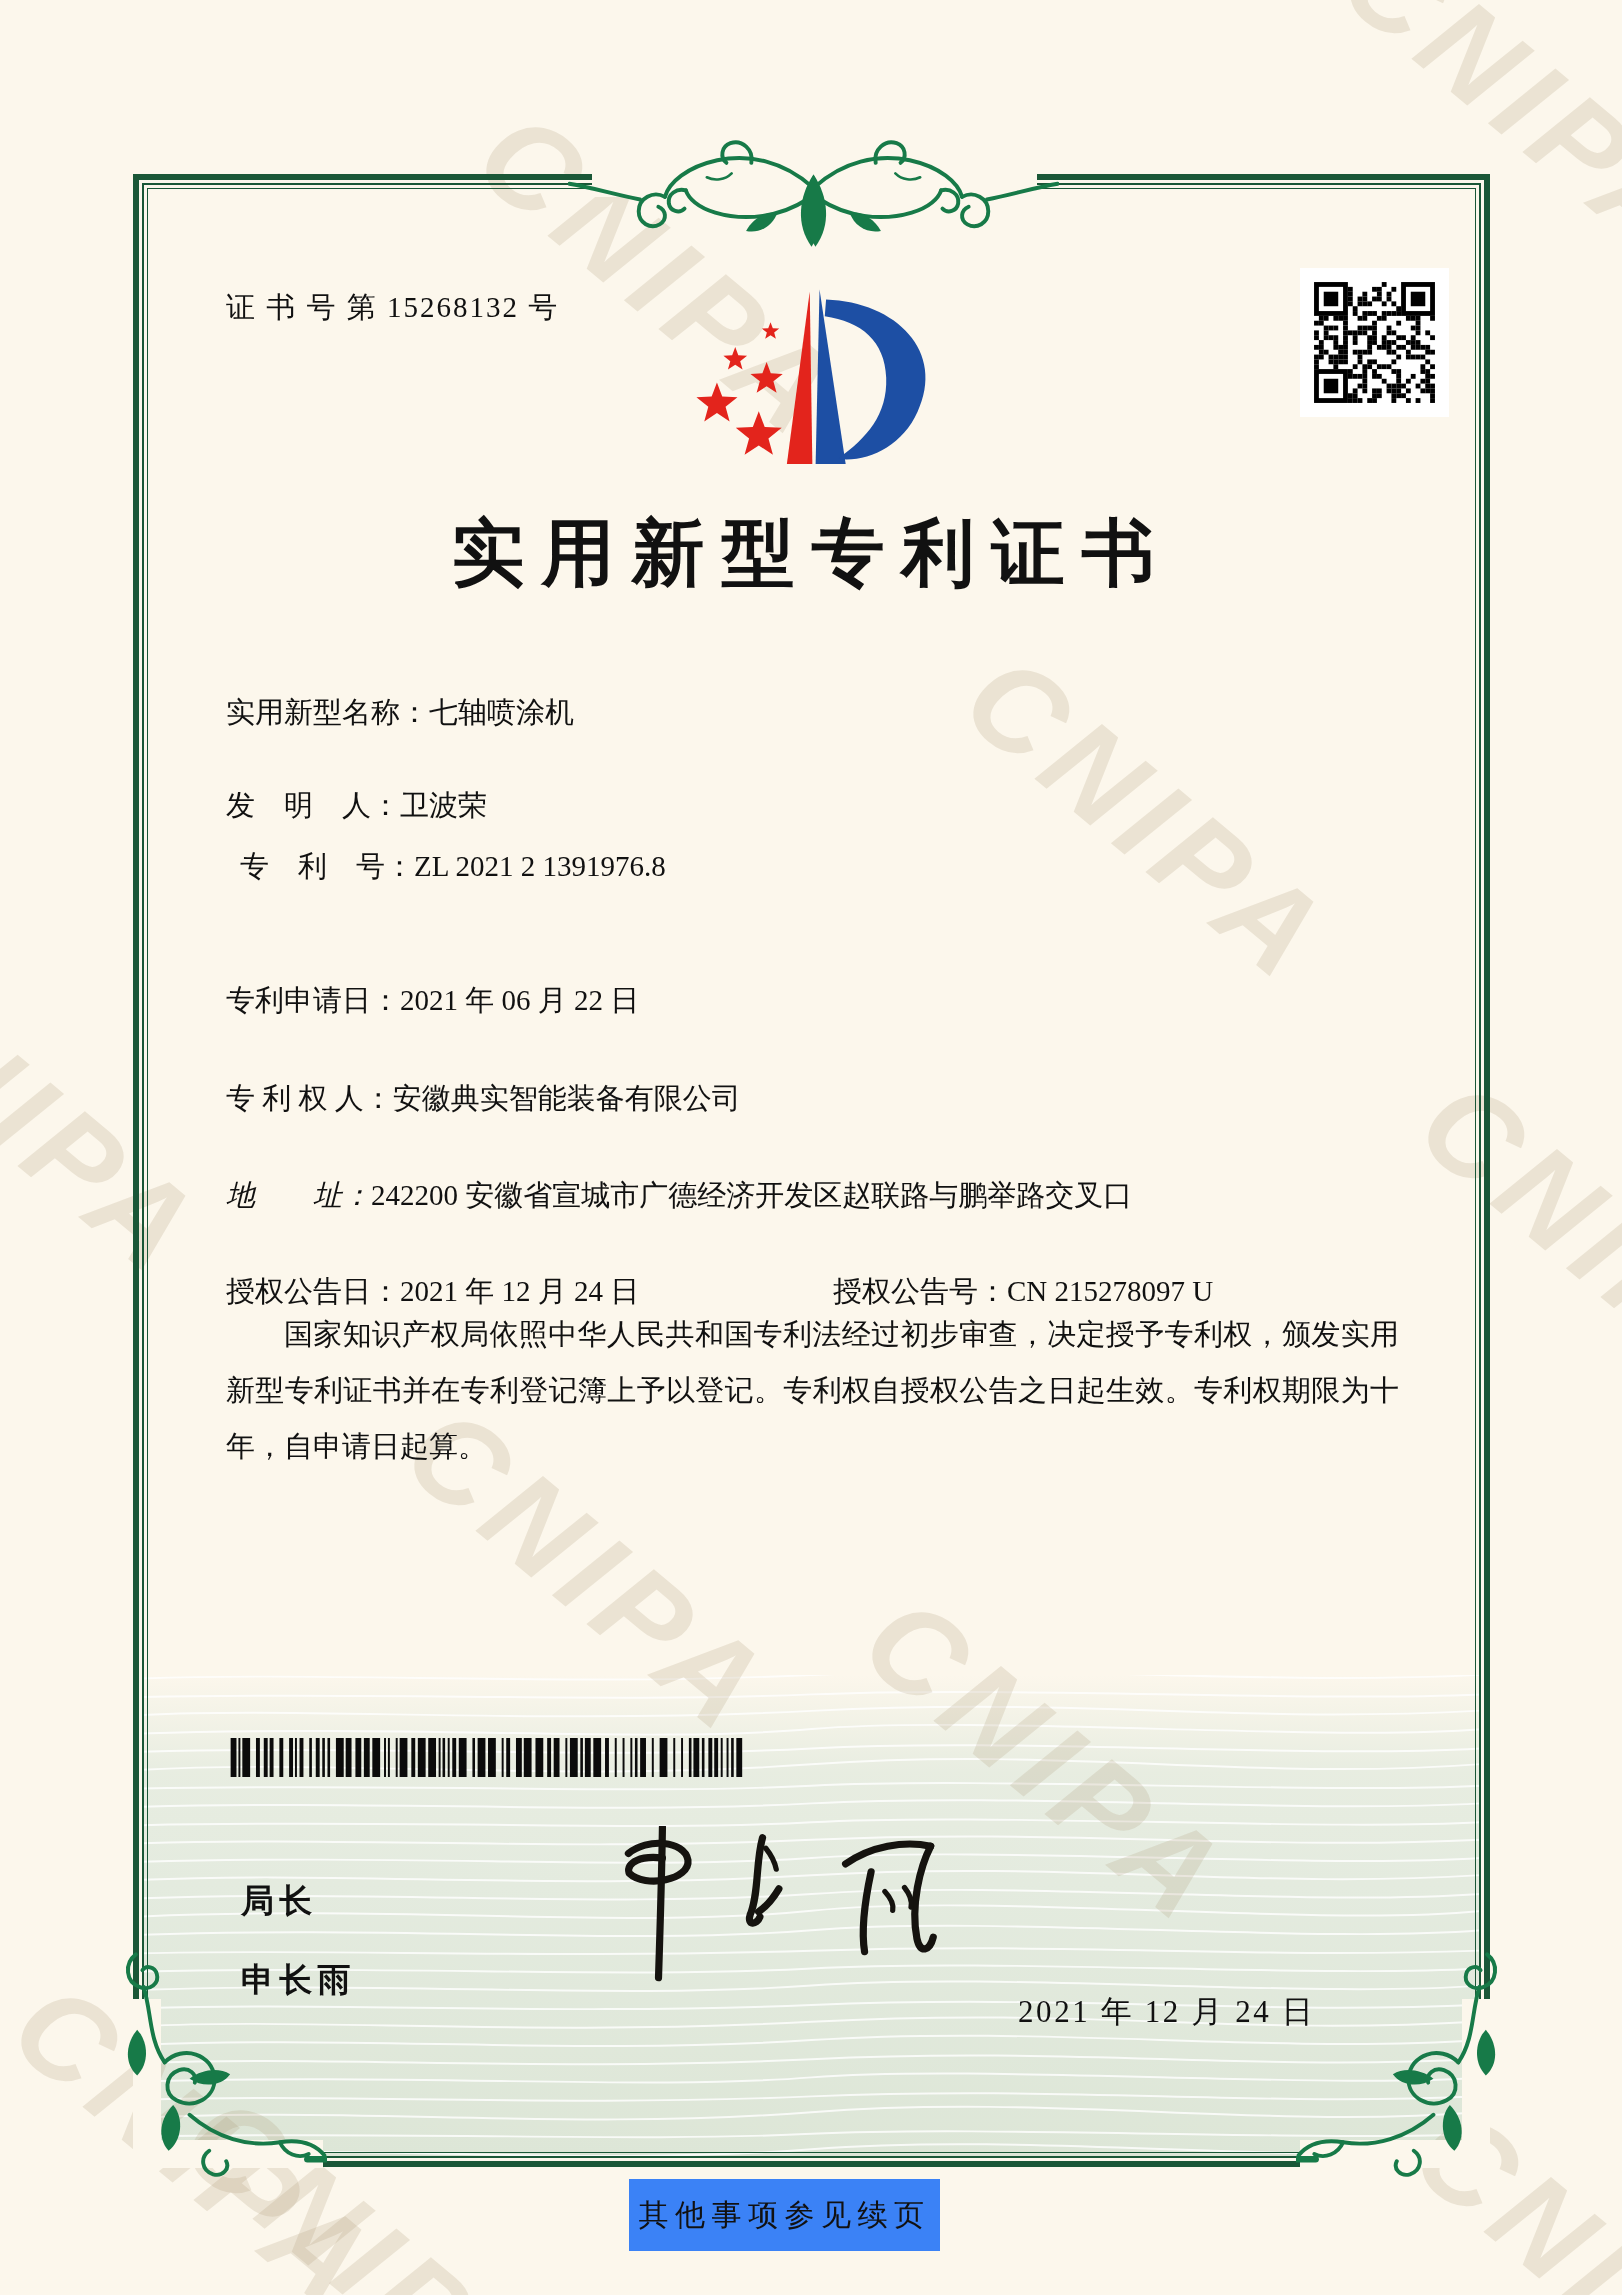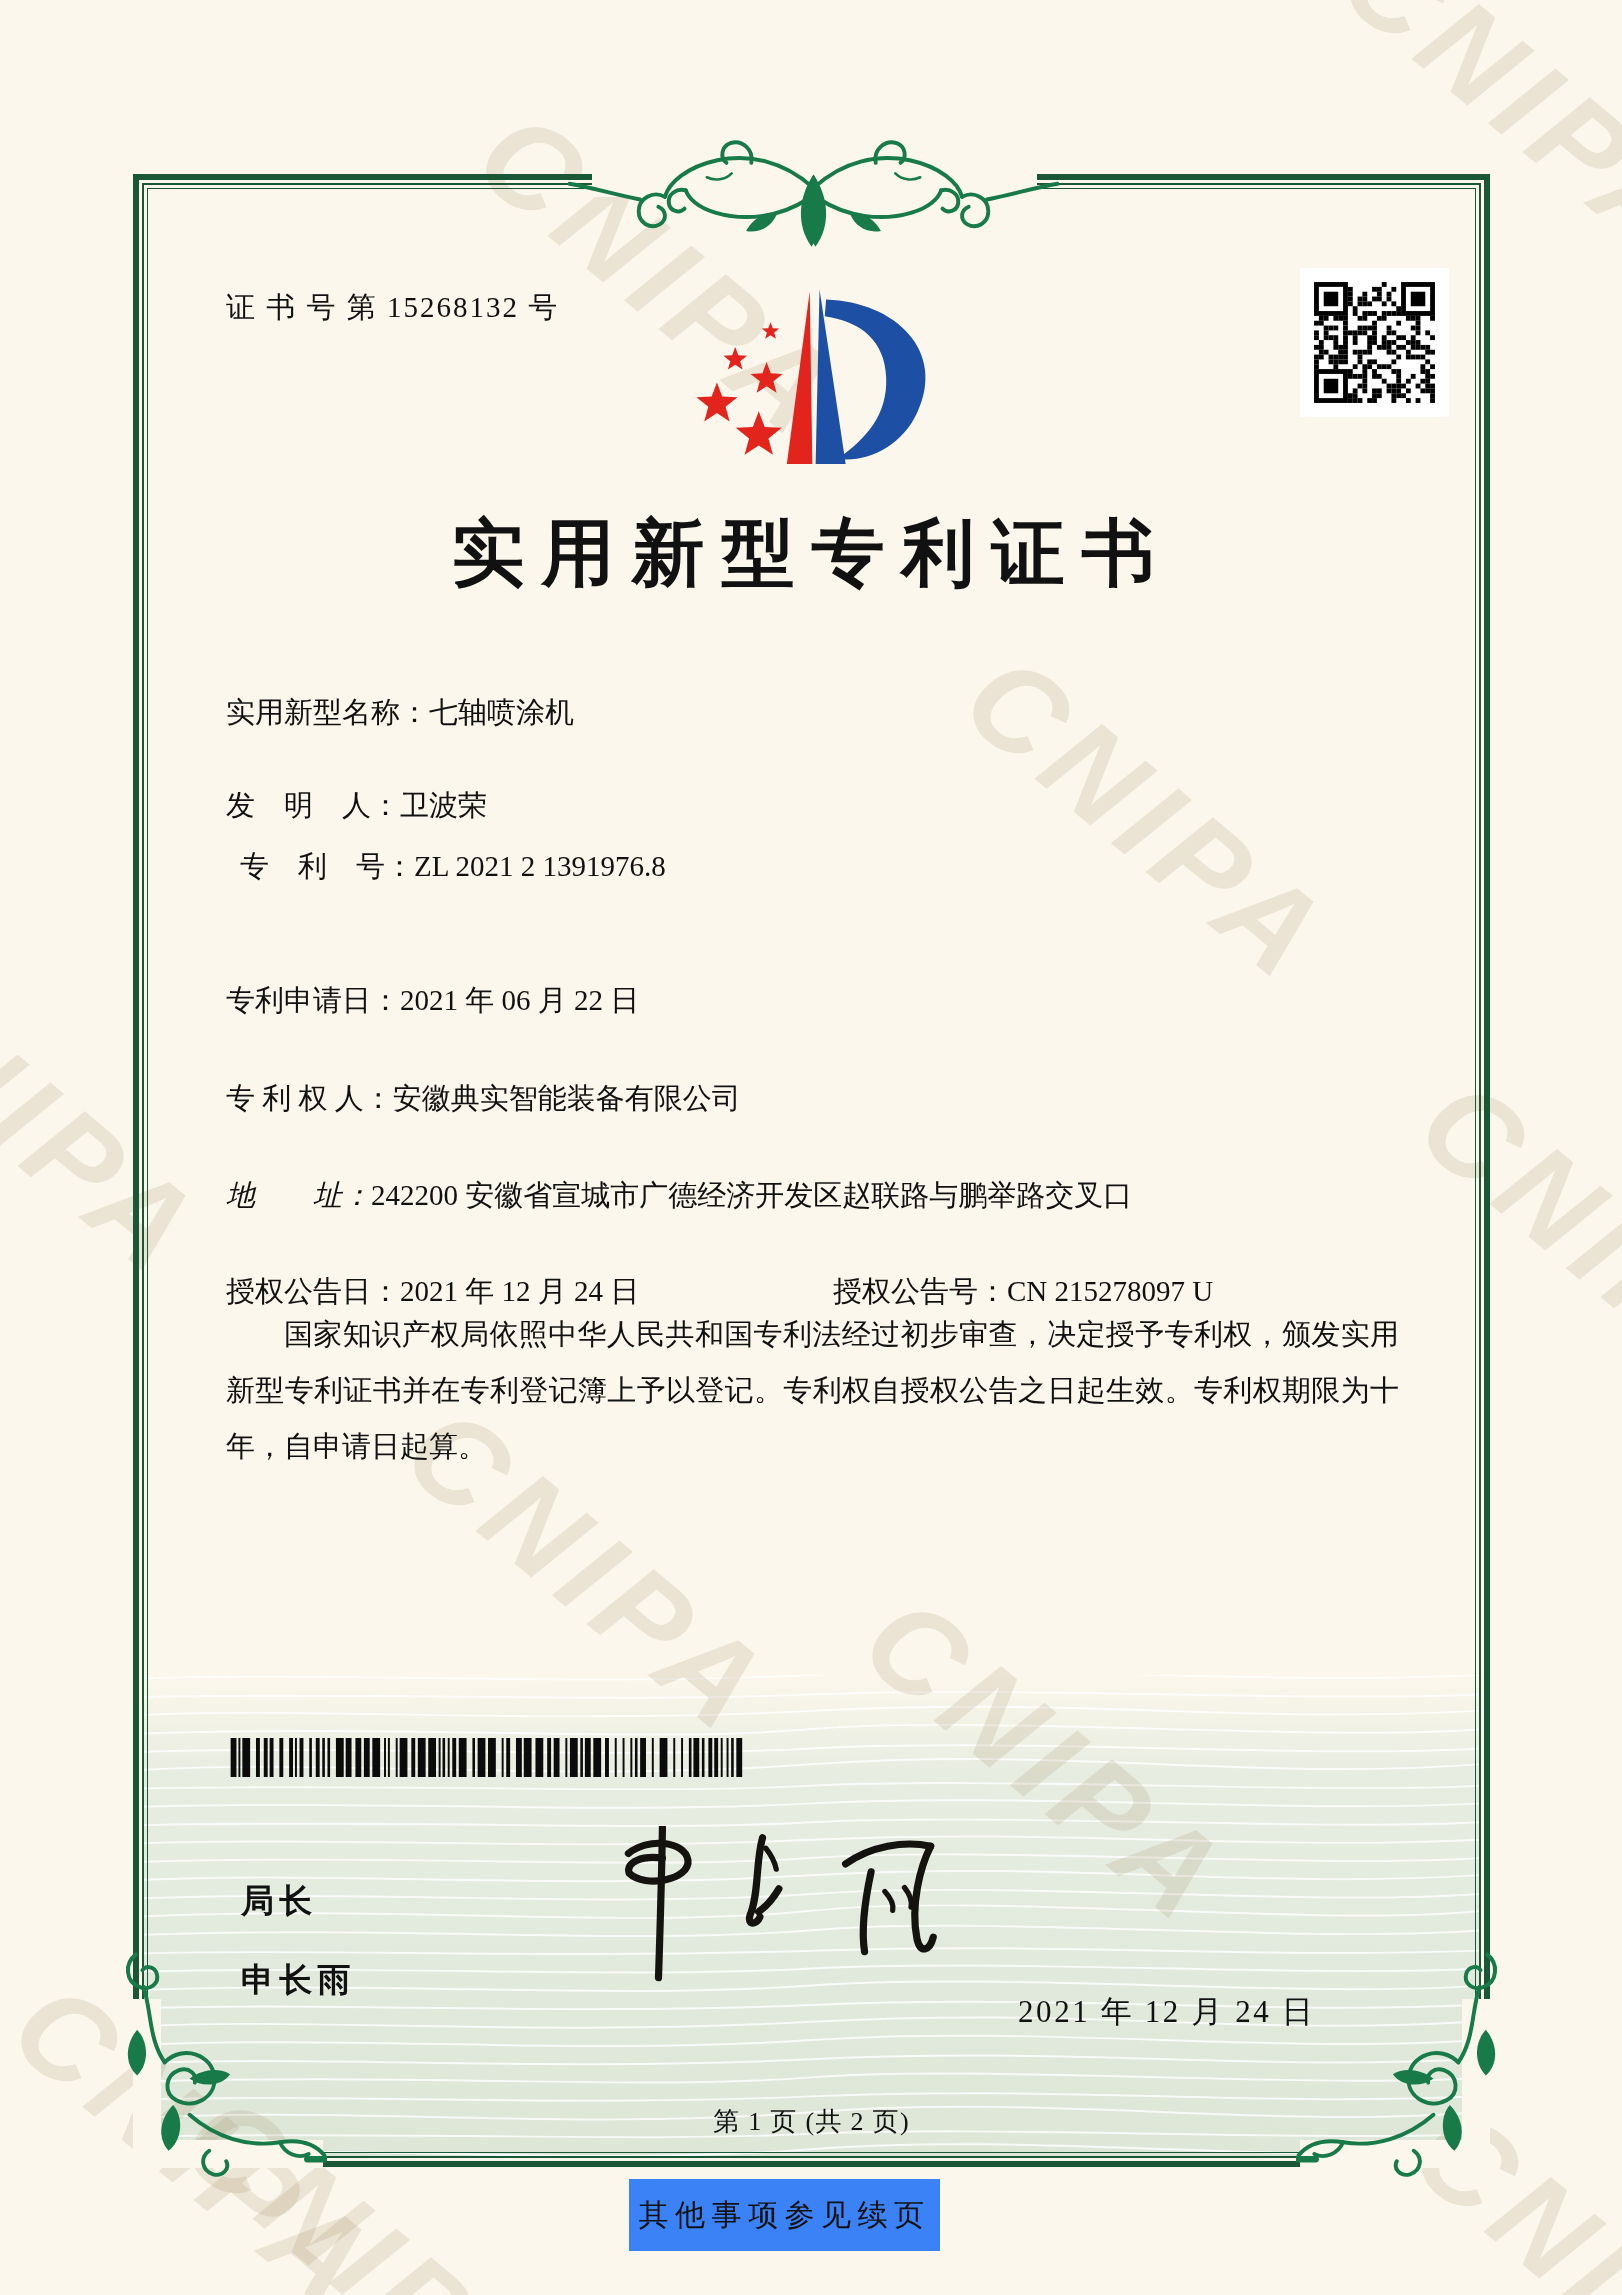--- a/index.html
+++ b/index.html
@@ -511,21 +511,20 @@
       <path d="M432,58 C470,31 522,22 562,31"></path>
       <path d="M562,31 C546,62 531,121 541,172 C546,196 561,191 566,170"></path>
       <path d="M471,70 C460,121 456,161 461,192"></path>
       <path d="M492,100 C501,110 506,120 504,129" stroke-width="8"></path>
       <path d="M522,94 C530,104 534,114 532,124" stroke-width="8"></path>
     </g>
   </svg>
 
   <div class="grant-date-bottom">2021 年 12 月 24 日</div>
 
-  <div class="page-footer">第 1 页 (共 2 页)</div>
 
   <div class="note-band">
     <span>其他事项参见续页</span>
   </div>
 
 <div class="wm" style="left: 661px; top: 275px;">CNIPA</div>
     <div class="wm" style="left: 1525px; top: 98px;">CNIPA</div>
     <div class="wm" style="left: 1148px; top: 818px;">CNIPA</div>
     <div class="wm" style="left: 19.6px; top: 1112px;">CNIPA</div>
     <div class="wm" style="left: 589px; top: 1570px;">CNIPA</div>

